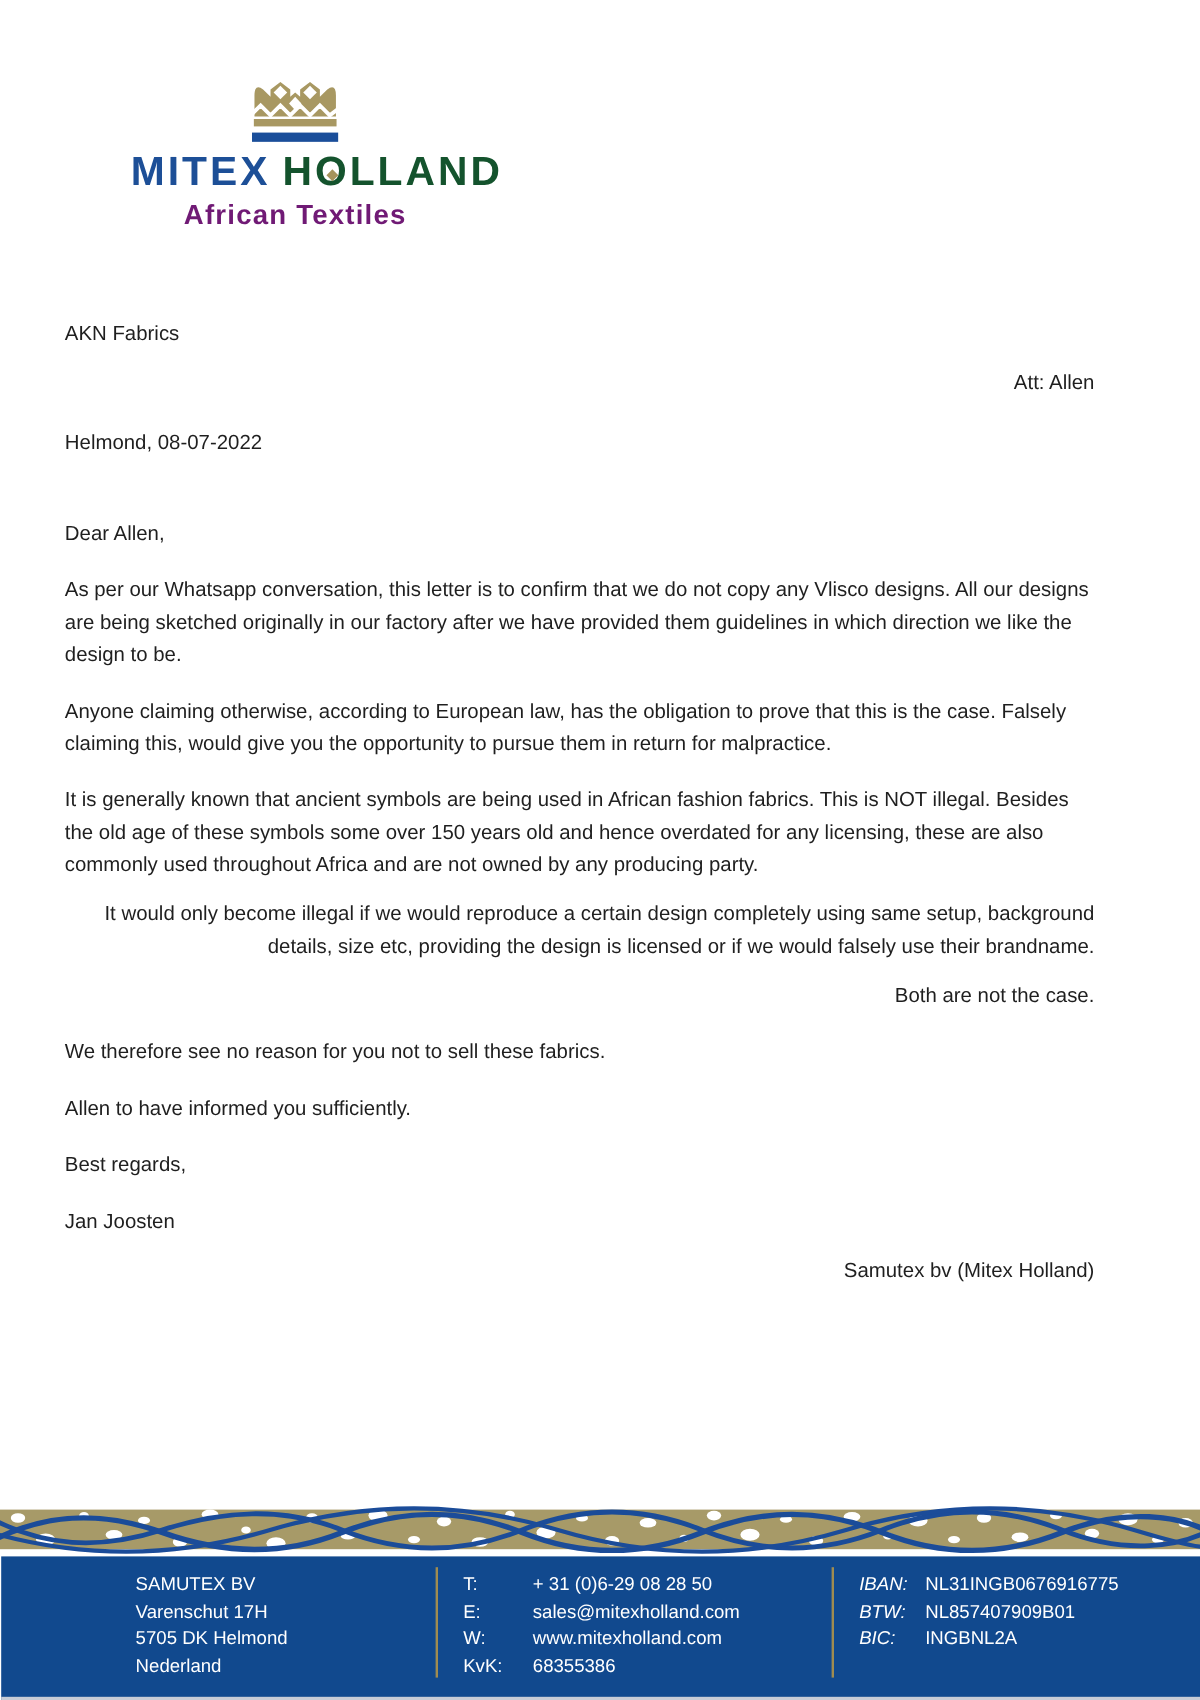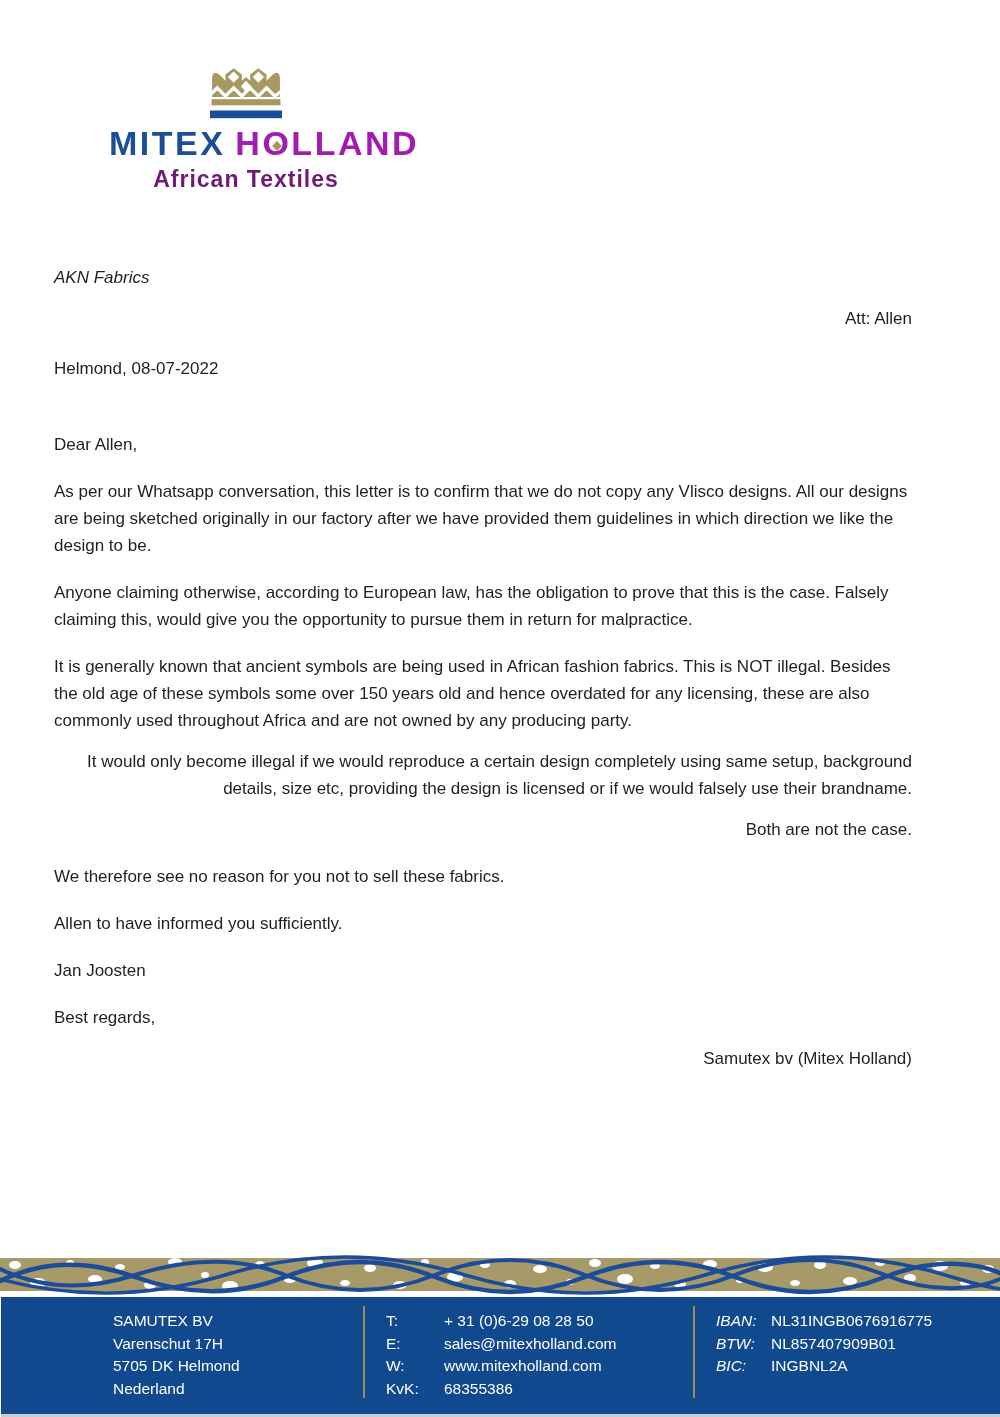--- a/index.html
+++ b/index.html
@@ -8,34 +8,34 @@
     font-family:"Liberation Sans","DejaVu Sans",sans-serif;color:#1f1f1f;
   }
 
   
   .logo{position:absolute;left:62px;top:66px;width:368px;text-align:center;}
   .crown{display:block;margin:0 auto 6px auto;}
   .brand-line{
     font-size:34px;font-weight:800;letter-spacing:2.5px;white-space:nowrap;line-height:1.05;
   }
   .brand-mitex{color:#1d4f97;margin-left:36px;}
-  .brand-holland{color:#a21caf;margin-left:10px;}
+  .brand-holland{color:#14532d;margin-left:10px;}
   .holland-o{position:relative;display:inline-block;}
   .holland-o::after{
     content:"";position:absolute;left:50%;top:57%;width:7px;height:7px;background:#a6945c;
     transform:translate(-50%,-50%) rotate(45deg);
   }
   .tagline{
     margin-top:4px;font-size:23px;font-weight:700;letter-spacing:1px;color:#701a75;
   }
 
   
   .content{position:absolute;left:54px;top:264px;width:858px;font-size:17px;line-height:27px;}
   .content p{margin:20px 0 0 0;}
-  .content p.first{margin-top:0;font-style:italic;}
+  .content p.first{margin-top:0;}
   .content p.tight{margin-top:14px;text-align:right;}
   .dateline{margin-top:23px !important;}
   .salutation{margin-top:49px !important;}
   .addr-line{margin:0;}
 
   
   .footer{position:absolute;left:0;top:1253px;width:1000px;height:164px;}
   .pattern-band{position:absolute;left:0;top:0;}
   .footer-block{
     position:absolute;left:1px;top:44px;width:1000px;height:120px;background:#11498e;
@@ -79,22 +79,22 @@
     <p class="addr-line tight">Att: Allen</p>
     <p class="dateline">Helmond, 08-07-2022</p>
     <p class="salutation">Dear Allen,</p>
     <p>As per our Whatsapp conversation, this letter is to confirm that we do not copy any Vlisco designs. All our designs are being sketched originally in our factory after we have provided them guidelines in which direction we like the design to be.</p>
     <p>Anyone claiming otherwise, according to European law, has the obligation to prove that this is the case. Falsely claiming this, would give you the opportunity to pursue them in return for malpractice.</p>
     <p>It is generally known that ancient symbols are being used in African fashion fabrics. This is NOT illegal. Besides the old age of these symbols some over 150 years old and hence overdated for any licensing, these are also commonly used throughout Africa and are not owned by any producing party.</p>
     <p class="tight">It would only become illegal if we would reproduce a certain design completely using same setup, background details, size etc, providing the design is licensed or if we would falsely use their brandname.</p>
     <p class="tight">Both are not the case.</p>
     <p>We therefore see no reason for you not to sell these fabrics.</p>
     <p>Allen to have informed you sufficiently.</p>
+    <p>Best regards,</p>
     <p>Jan Joosten</p>
-    <p>Best regards,</p>
     <p class="tight">Samutex bv (Mitex Holland)</p>
   </main>
 
   <footer class="footer">
     <svg class="pattern-band" width="1000" height="44" viewBox="0 0 1000 44" xmlns="http://www.w3.org/2000/svg">
       <rect x="0" y="5" width="1000" height="33" fill="#a79a68"></rect>
       <g fill="#ffffff">
         <ellipse cx="15" cy="12" rx="6" ry="4"></ellipse>
           <ellipse cx="38" cy="30" rx="8" ry="5"></ellipse>
         <ellipse cx="70" cy="10" rx="4" ry="3"></ellipse>

